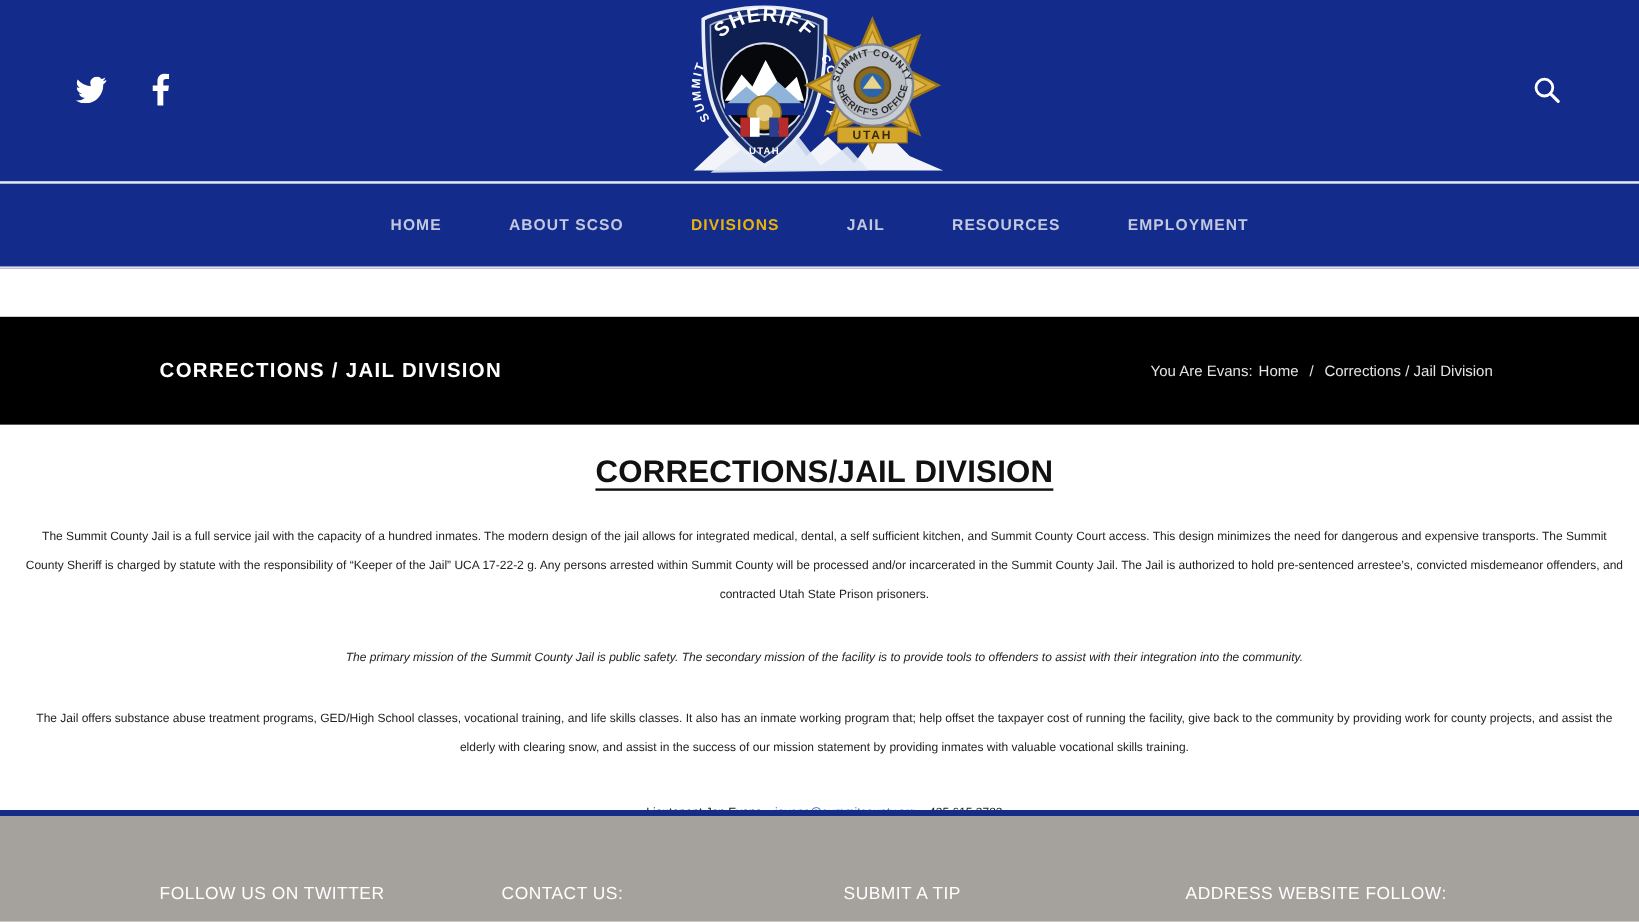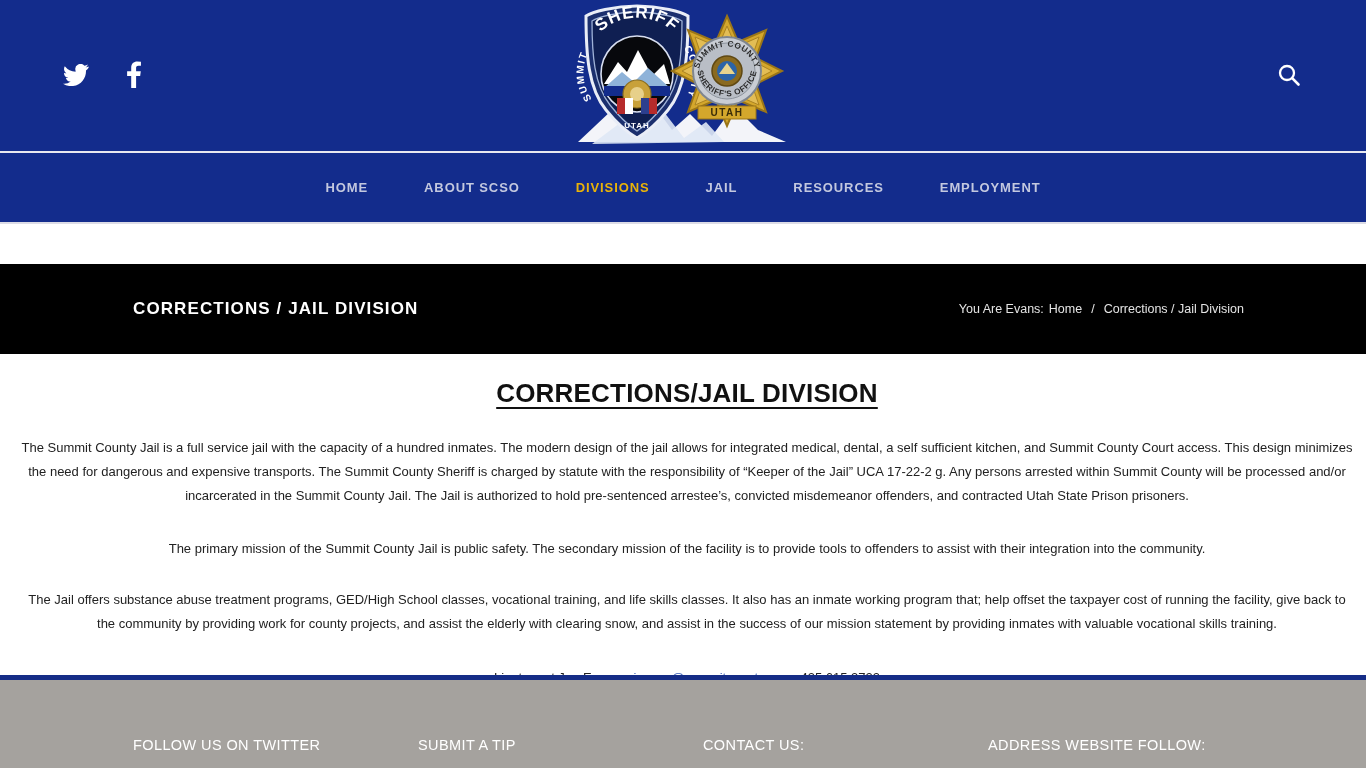--- a/index.html
+++ b/index.html
@@ -118,26 +118,27 @@
     font-weight: bold;
     color: #111111;
     letter-spacing: 0.2px;
     text-decoration: underline;
     text-underline-offset: 5px;
     text-decoration-thickness: 2px;
     margin: 10px 0 0 0;
   }
   .para {
     text-align: center;
-    font-size: 13px;
+    font-size: 10px;
     line-height: 24px;
     color: #222222;
     margin: 27px 2px 0 2px;
   }
   .para.italic {
+    font-style: italic;
     margin-top: 29px;
   }
   .para.contact { margin-top: 30px; }
   .para a {
     color: #3b5fb5;
     text-decoration: none;
     cursor: pointer;
   }
 
   
@@ -297,17 +298,17 @@
     <span>–</span>
     <a>jevans@summitcounty.org</a>
     <span>–</span>
     <span>435.615.3723</span>
   </p>
 </main>
 
 <footer class="footer">
   <div class="footer-cols">
     <div class="footer-col fc1">FOLLOW US ON TWITTER</div>
+    <div class="footer-col fc3">CONTACT US:</div>
     <div class="footer-col fc2">SUBMIT A TIP</div>
-    <div class="footer-col fc3">CONTACT US:</div>
     <div class="footer-col fc4">ADDRESS WEBSITE FOLLOW:</div>
   </div>
 </footer>
 
 </body></html>

